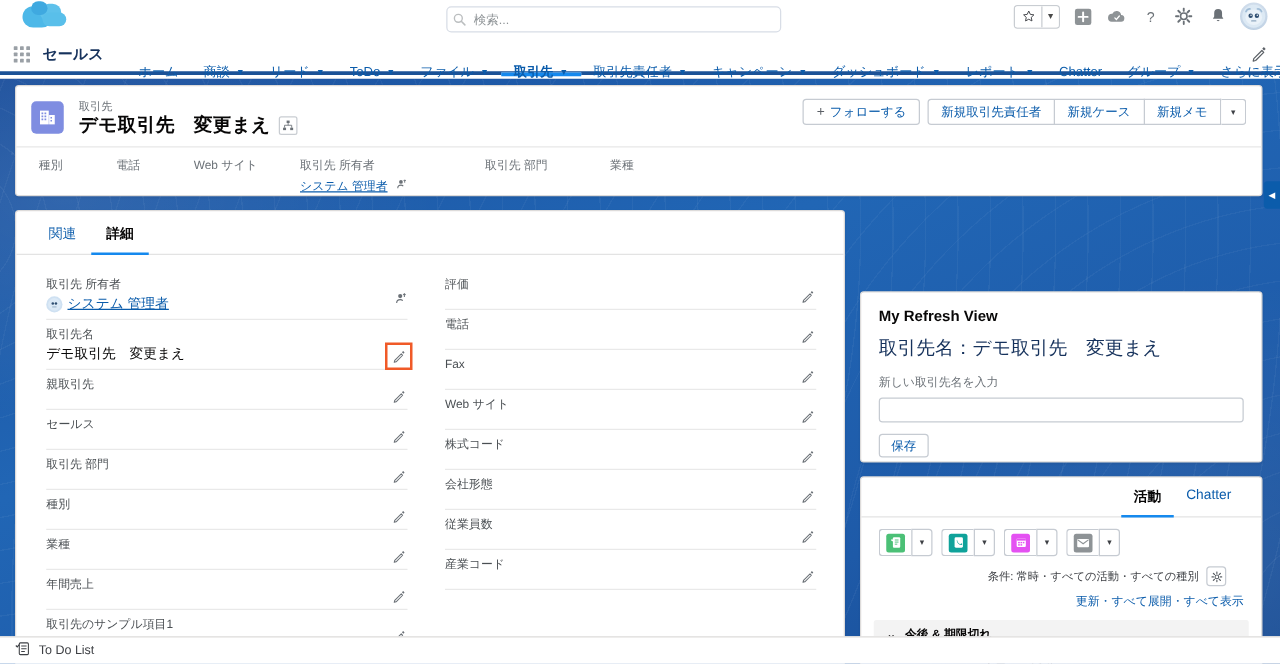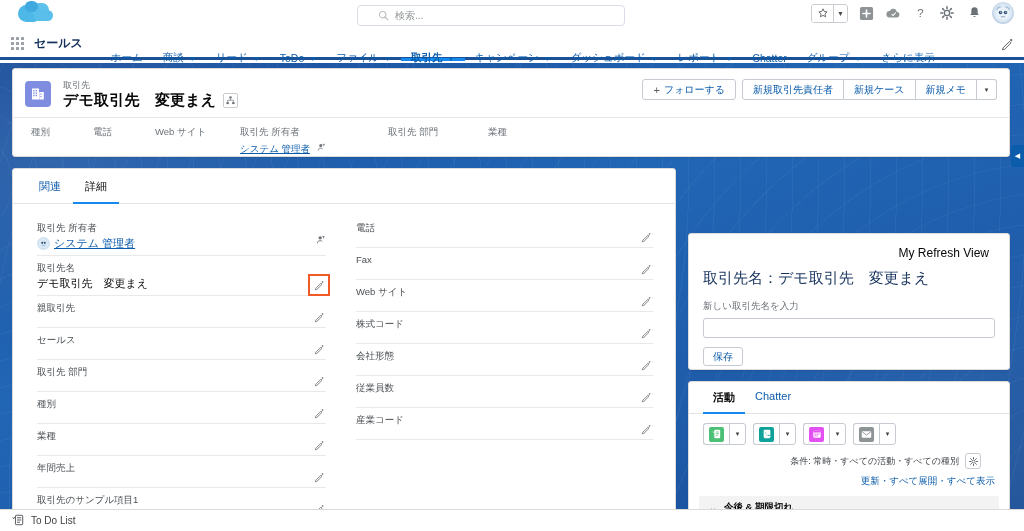--- a/index.html
+++ b/index.html
@@ -27,21 +27,21 @@
   .cloud-logo .c4 { position:absolute; width:19px; height:11px; background:#59bfea; border-radius:8px; left:20px; top:9px; }
 
   .search-wrap {
     position: absolute; left: 357px; top: 5px;
     width: 268px; height: 21px;
   }
   .search-box {
     width: 100%; height: 100%;
     border: 1px solid #d8dde6; border-radius: 4px;
     background: #fff; display: flex; align-items: center;
-    padding-left: 20px;
+    padding-left: 4px;
   }
   .search-box .mag { width: 11px; height: 11px; flex: none; margin-right: 6px; opacity: .6;}
   .search-placeholder { font-size: 10px; color: #8e9396; }
 
   .header-icons {
     position: absolute; right: 10px; top: 2px;
     display: flex; align-items: center; gap: 9px;
   }
   .fav-group {
     display: flex; border: 1px solid #c9cdd2; border-radius: 3px; height: 19px; overflow: hidden;
@@ -141,21 +141,21 @@
   .detail-card {
     position:absolute; left:12px; top:105px; width:664px; height:415px;
     background:#fff; border:1px solid #dddbda; border-radius:3px;
     box-shadow:0 1px 2px rgba(0,0,0,.08); overflow:hidden;
   }
   .tabs { display:flex; padding: 10px 14px 0 14px; border-bottom:1px solid #e3e3e3; }
   .tab {
     font-size:11px; color:#0b5cab; padding: 0 12px 8px 12px; cursor:pointer;
     border-bottom:2px solid transparent; margin-bottom:-1px;
   }
-  .tab.active { color:#080707; font-weight:normal; border-bottom-color:#1589ee; }
+  .tab.active { color:#080707; font-weight:bold; border-bottom-color:#1589ee; }
 
   .fields-grid { display:flex; padding: 12px 0 0 0; }
   .fcol { width:50%; padding: 0 16px; }
   .fcol.left { padding-left:24px; padding-right:18px; }
   .fcol.right { padding-left:12px; padding-right:22px; }
   .field { border-bottom:1px solid #e9e9e9; padding: 5px 0 4px 0; position:relative; min-height:32px; }
   .field .lab { font-size:9.5px; color:#4a4f53; line-height:13px; }
   .field .val { font-size:11px; color:#080707; line-height:16px; margin-top:1px; display:flex; align-items:center; gap:4px;}
   .field .val a { color:#0b5cab; text-decoration:underline; }
   .field .pencil {
@@ -165,35 +165,35 @@
   .field .pencil.highlight { outline:2px solid #f05a28; right:-2px; bottom:1px; width:18px; height:18px; }
   .field .owner-ic { position:absolute; right:0; bottom:6px; color:#6b7177;}
   .user-chip { width:13px; height:13px; border-radius:50%; background:#cfe1f2; display:inline-flex; align-items:center; justify-content:center; flex:none;}
 
   
   .rail-card {
     position:absolute; background:#fff; border:1px solid #dddbda; border-radius:3px;
     box-shadow:0 1px 2px rgba(0,0,0,.08);
   }
   #refresh-view-card { left:688px; top:170px; width:322px; height:137px; }
-  .rv-title { font-size:12px; font-weight:normal; color:#080707; padding:12px 20px 0 14px;text-align:right; }
+  .rv-title { font-size:12px; font-weight:bold; color:#080707; padding:12px 20px 0 14px; }
   .rv-sub { font-size:15px; color:#16325c; padding: 9px 14px 0 14px; }
   .rv-label { font-size:9.5px; color:#6b7177; padding: 12px 14px 0 14px; }
   .rv-input {
     margin: 5px 14px 0 14px; height:20px; border:1px solid #c6cbd2; border-radius:3px; background:#fff;
     width: calc(100% - 28px);
   }
   .rv-save {
     margin: 9px 14px 0 14px; width:40px; height:19px;
     border:1px solid #c6cbd2; border-radius:3px; background:#fff;
     font-size:10px; color:#0b5cab; display:flex; align-items:center; justify-content:center; cursor:pointer;
   }
 
   #activity-card { left:688px; top:318px; width:322px; height:202px; overflow:hidden; }
-  .act-tabs { display:flex; padding: 8px 14px 0 14px; border-bottom:1px solid #e3e3e3; }
+  .act-tabs { display:flex; padding: 8px 14px 0 14px; border-bottom:1px solid #e3e3e3;justify-content:flex-end; }
   .act-tab { font-size:11px; color:#0b5cab; padding: 0 10px 7px 10px; border-bottom:2px solid transparent; margin-bottom:-1px; cursor:pointer;}
   .act-tab.active { color:#080707; font-weight:bold; border-bottom-color:#1589ee; }
   .act-buttons { display:flex; gap:7px; padding: 9px 14px 0 14px; }
   .act-btn-pair { display:flex; }
   .act-main {
     width:26px; height:22px; border:1px solid #c6cbd2; border-right:0; border-radius:3px 0 0 3px; background:#fff;
     display:flex; align-items:center; justify-content:center;
   }
   .act-dd {
     width:17px; height:22px; border:1px solid #c6cbd2; border-radius:0 3px 3px 0; background:#fff;
@@ -332,20 +332,24 @@
     <div class="nav-item">
         <span>ToDo</span>
         <span class="caret">▼</span>
       </div>
     <div class="nav-item">
         <span>ファイル</span>
         <span class="caret">▼</span>
       </div>
     <div class="nav-item active">
         <span>取引先</span>
+        <span class="caret">▼</span>
+      </div>
+    <div class="nav-item">
+        <span>取引先責任者</span>
         <span class="caret">▼</span>
       </div>
     <div class="nav-item">
         <span>キャンペーン</span>
         <span class="caret">▼</span>
       </div>
     <div class="nav-item">
         <span>ダッシュボード</span>
         <span class="caret">▼</span>
       </div>
@@ -571,20 +575,30 @@
             <svg width="11" height="11" viewBox="0 0 16 16">
                 <path d="M2.6 12.1l7.6-7.6 1.6 1.6-7.6 7.6-2.2.6z" fill="none" stroke="#6b7177" stroke-width="1.2" stroke-linejoin="round"></path>
                 <path d="M11 2.7l1.4-1.4 1.6 1.6-1.4 1.4z" fill="#6b7177"></path>
               </svg>
           </span>
         </div>
       </div>
 
       <div class="fcol right">
         <div class="field">
+          <div class="lab">評価</div>
+          <div class="val"></div>
+          <span class="pencil">
+            <svg width="11" height="11" viewBox="0 0 16 16">
+                <path d="M2.6 12.1l7.6-7.6 1.6 1.6-7.6 7.6-2.2.6z" fill="none" stroke="#6b7177" stroke-width="1.2" stroke-linejoin="round"></path>
+                <path d="M11 2.7l1.4-1.4 1.6 1.6-1.4 1.4z" fill="#6b7177"></path>
+              </svg>
+          </span>
+        </div>
+        <div class="field">
           <div class="lab">電話</div>
           <div class="val"></div>
           <span class="pencil">
             <svg width="11" height="11" viewBox="0 0 16 16">
                 <path d="M2.6 12.1l7.6-7.6 1.6 1.6-7.6 7.6-2.2.6z" fill="none" stroke="#6b7177" stroke-width="1.2" stroke-linejoin="round"></path>
                 <path d="M11 2.7l1.4-1.4 1.6 1.6-1.4 1.4z" fill="#6b7177"></path>
               </svg>
           </span>
         </div>
         <div class="field">

